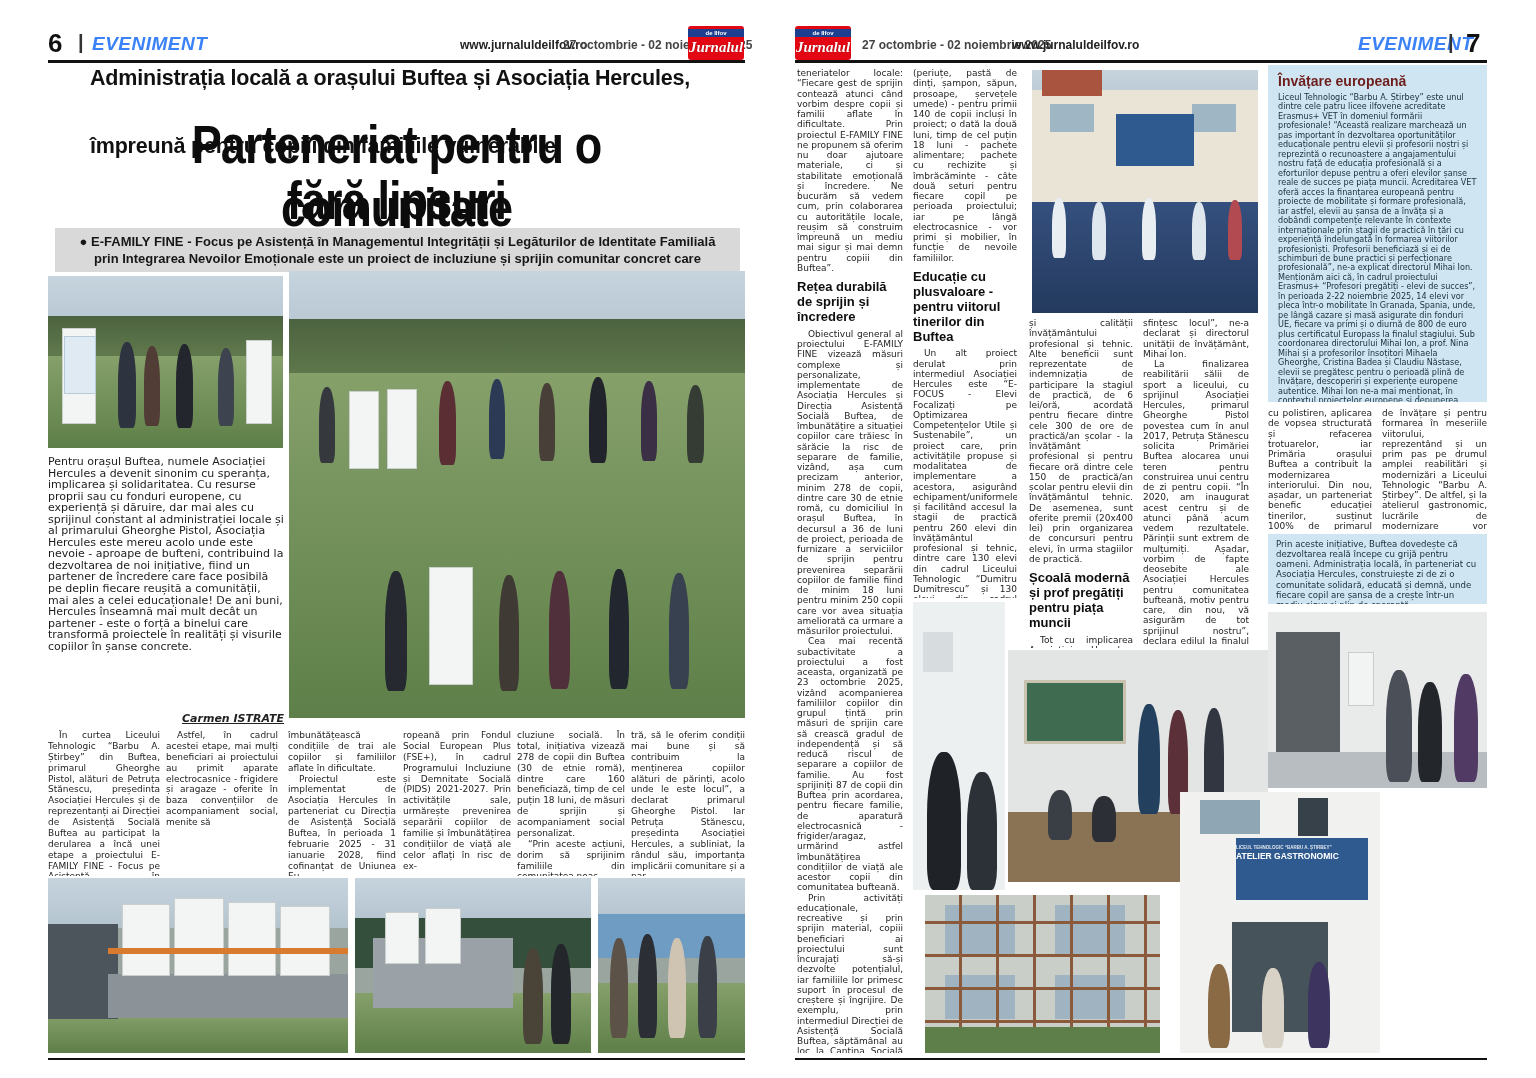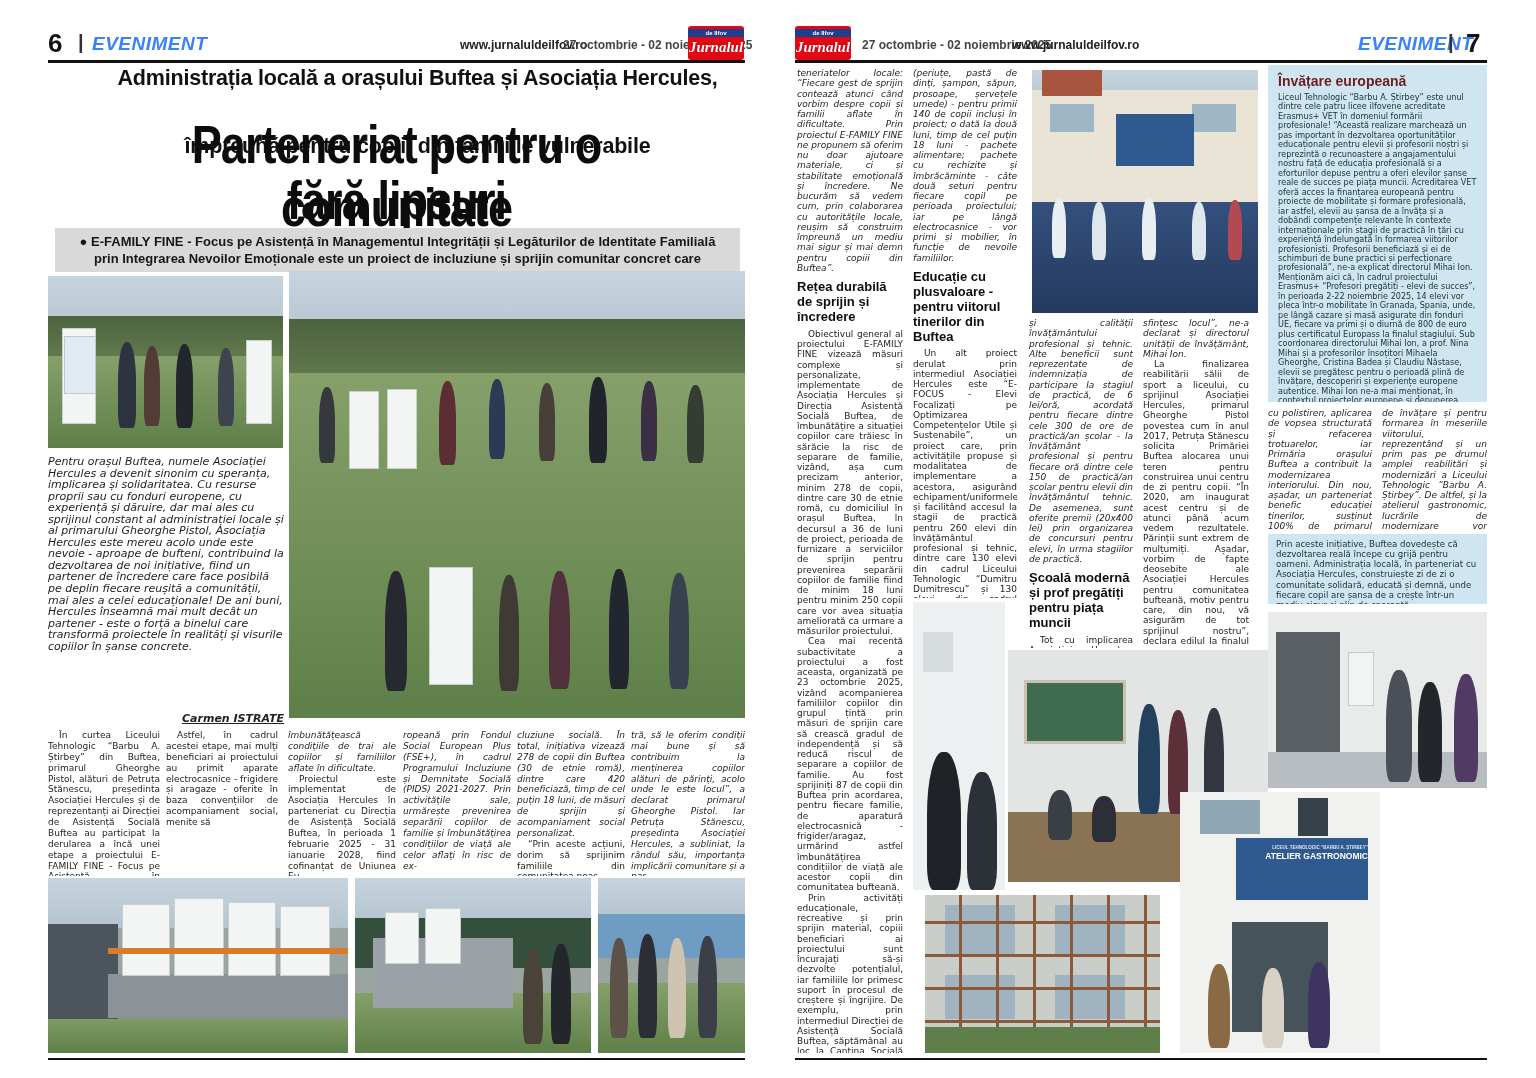--- a/index.html
+++ b/index.html
@@ -11,51 +11,51 @@
   .pagenum{position:absolute;font:bold 26px "Liberation Sans",sans-serif;color:#111;}
   .hdr-div{position:absolute;font:bold 20px "Liberation Sans",sans-serif;color:#333;}
   .section{position:absolute;font:bold 19px "Liberation Sans",sans-serif;color:#3b82f6;letter-spacing:.5px;font-style:italic;}
   .hdr-site{position:absolute;font:bold 12px "Liberation Sans",sans-serif;color:#222;}
   .hdr-date{position:absolute;font:bold 12px "Liberation Sans",sans-serif;color:#444;}
   .logo{position:absolute;width:56px;height:34px;background:#e30613;border-radius:3px;
         display:flex;flex-direction:column;align-items:center;justify-content:center;overflow:hidden;}
   .logo .top{font:bold 6px "Liberation Sans",sans-serif;color:#fff;background:#1d3f8f;width:100%;text-align:center;line-height:8px;}
   .logo .main{font:bold italic 15px "Liberation Serif",serif;color:#fff;line-height:20px;text-shadow:0 0 1px #7a0000;}
   
-  .dek{position:absolute;left:90px;width:655px;text-align:center;
+  .dek{position:absolute;left:90px;width:655px;
        font:bold 21.5px "Liberation Sans",sans-serif;color:#111;letter-spacing:-.2px;}
   .bigtitle{position:absolute;left:48px;width:697px;text-align:center;color:#0c0c0c;
        font:bold 50px "Liberation Sans",sans-serif;letter-spacing:-1px;transform:scaleX(.9) scaleY(1.08);}
   .standfirst{position:absolute;background:#d9d9d9;font:bold 13px "Liberation Sans",sans-serif;
        color:#171717;text-align:center;padding:6px 14px;line-height:1.3;box-sizing:border-box;}
   
   .col{position:absolute;text-align:justify;overflow:hidden;color:#1d1d1d;}
   .col p{margin:0;text-indent:11px;}
-  .col p.noind{text-indent:0;font-style:italic;}
+  .col p.noind{text-indent:0;}
   .colhead{font:bold 13px "Liberation Sans",sans-serif;line-height:1.15;color:#0d0d0d;
        margin:7px 0 4px;text-align:left;text-indent:0;}
   .intro{font-size:11px;line-height:1.05;text-align:left;}
   .byline{position:absolute;text-align:right;font:bold italic 11px "DejaVu Sans",sans-serif;
        text-decoration:underline;color:#222;}
   .bodytxt{font-size:9px;line-height:1.21;}
   .bodytxt7{font-size:9px;line-height:1.14;}
   
   .bluebox{position:absolute;background:#cfe5f1;box-sizing:border-box;overflow:hidden;}
   .bluebox h2{margin:0 0 4px;font:bold 14px "Liberation Sans",sans-serif;color:#6e1d1d;}
   .bluebox .txt{font-size:8.1px;line-height:1.17;color:#17303c;text-align:left;}
   .highlight{position:absolute;background:#cfe5f1;box-sizing:border-box;overflow:hidden;
        font-size:8.6px;line-height:1.18;color:#17303c;padding:5px 8px;text-align:left;}
   
   .photo{position:absolute;overflow:hidden;background:#9aa5a0;}
   .photo .sky{position:absolute;left:0;top:0;width:100%;background:linear-gradient(#c6d4de,#b4c4cf);}
   .photo .grass{position:absolute;left:0;bottom:0;width:100%;background:linear-gradient(#86a06a,#5e7f49);}
   .photo .trees{position:absolute;left:0;width:100%;background:linear-gradient(#4c6340,#61794c);}
   .person{position:absolute;background:#35383d;border-radius:45% 45% 18% 18%;}
   .fridge{position:absolute;background:#f3f5f4;border:1px solid #c9cfcc;box-sizing:border-box;}
-  .sign{position:absolute;background:#2f5a8f;color:#fff;text-align:right;overflow:hidden;}
+  .sign{position:absolute;background:#2f5a8f;color:#fff;text-align:left;overflow:hidden;}
   .sign .s-top{font:bold 4.5px "Liberation Sans",sans-serif;line-height:7px;opacity:.85;}
   .sign .s-main{font:bold 8.5px "Liberation Sans",sans-serif;line-height:10px;}
 </style>
 </head>
 <body>
 
 <div id="canvas">
 
   <section>
     <div class="pagenum" style="left:48px;top:28px;">6</div>
@@ -125,21 +125,21 @@
       <p>Astfel, în cadrul acestei etape, mai mulți beneficiari ai proiectului au primit aparate electrocasnice - frigidere și aragaze - oferite în baza convențiilor de acompaniament social, menite să</p>
     </div>
     <div class="col bodytxt" style="left:288px;top:730px;width:108px;height:146px;">
       <p class="noind">îmbunătățească condițiile de trai ale copiilor și familiilor aflate în dificultate.</p>
       <p>Proiectul este implementat de Asociația Hercules în parteneriat cu Direcția de Asistență Socială Buftea, în perioada 1 februarie 2025 - 31 ianuarie 2028, fiind cofinanțat de Uniunea Eu-</p>
     </div>
     <div class="col bodytxt" style="left:403px;top:730px;width:108px;height:146px;">
       <p class="noind">ropeană prin Fondul Social European Plus (FSE+), în cadrul Programului Incluziune și Demnitate Socială (PIDS) 2021-2027. Prin activitățile sale, urmărește prevenirea separării copiilor de familie și îmbunătățirea condițiilor de viață ale celor aflați în risc de ex-</p>
     </div>
     <div class="col bodytxt" style="left:517px;top:730px;width:108px;height:146px;">
-      <p class="noind">cluziune socială. În total, inițiativa vizează 278 de copii din Buftea (30 de etnie romă), dintre care 420 beneficiază, timp de cel puțin 18 luni, de măsuri de sprijin și acompaniament social personalizat.</p>
+      <p class="noind">cluziune socială. În total, inițiativa vizează 278 de copii din Buftea (30 de etnie romă), dintre care 160 beneficiază, timp de cel puțin 18 luni, de măsuri de sprijin și acompaniament social personalizat.</p>
       <p>“Prin aceste acțiuni, dorim să sprijinim familiile din comunitatea noas-</p>
     </div>
     <div class="col bodytxt" style="left:631px;top:730px;width:114px;height:146px;">
       <p class="noind">tră, să le oferim condiții mai bune și să contribuim la menținerea copiilor alături de părinți, acolo unde le este locul”, a declarat primarul Gheorghe Pistol. Iar Petruța Stănescu, președinta Asociației Hercules, a subliniat, la rândul său, importanța implicării comunitare și a par-</p>
     </div>
 
     <div class="photo" style="left:48px;top:878px;width:300px;height:175px;">
       <div class="sky" style="height:50px;"></div>
       <div class="grass" style="height:40px;"></div>
       <div class="abs" style="left:0;top:46px;width:70px;height:95px;background:#4c555c;"></div>

